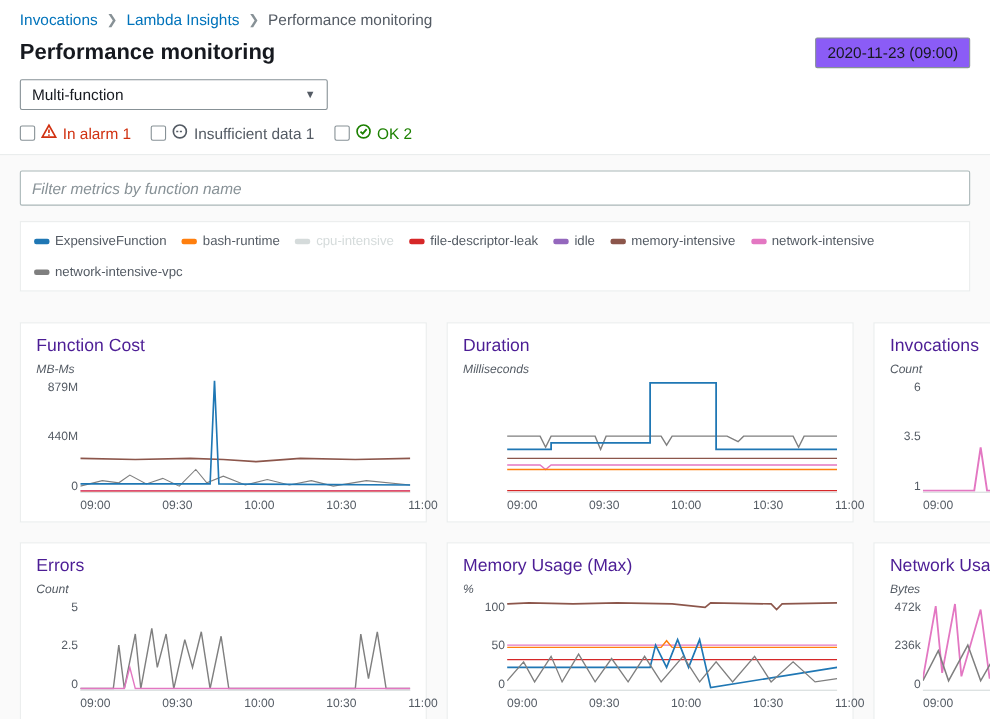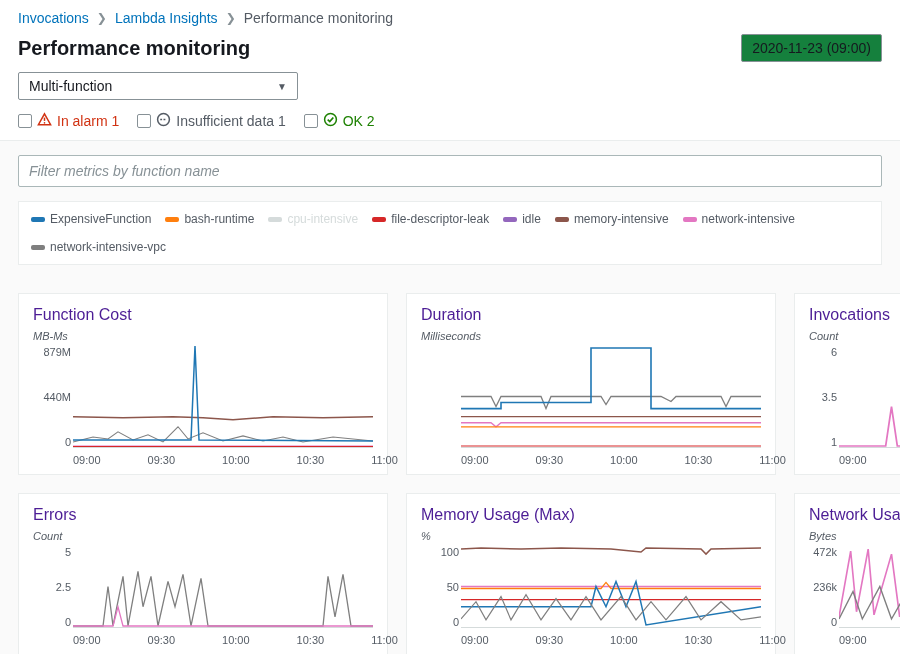--- a/index.html
+++ b/index.html
@@ -41,21 +41,21 @@
     font-size: 20px;
     font-weight: 700;
     color: #16191f;
   }
   .date-picker {
     border: 1px solid #879196;
     border-radius: 2px;
     padding: 5px 10px;
     font-size: 14px;
     color: #16191f;
-    background: #15803d;
+    background: #8b5cf6;
     cursor: pointer;
   }
 
   .dropdown {
     width: 280px;
     border: 1px solid #879196;
     border-radius: 2px;
     padding: 5px 10px;
     font-size: 14px;
     display: flex;

